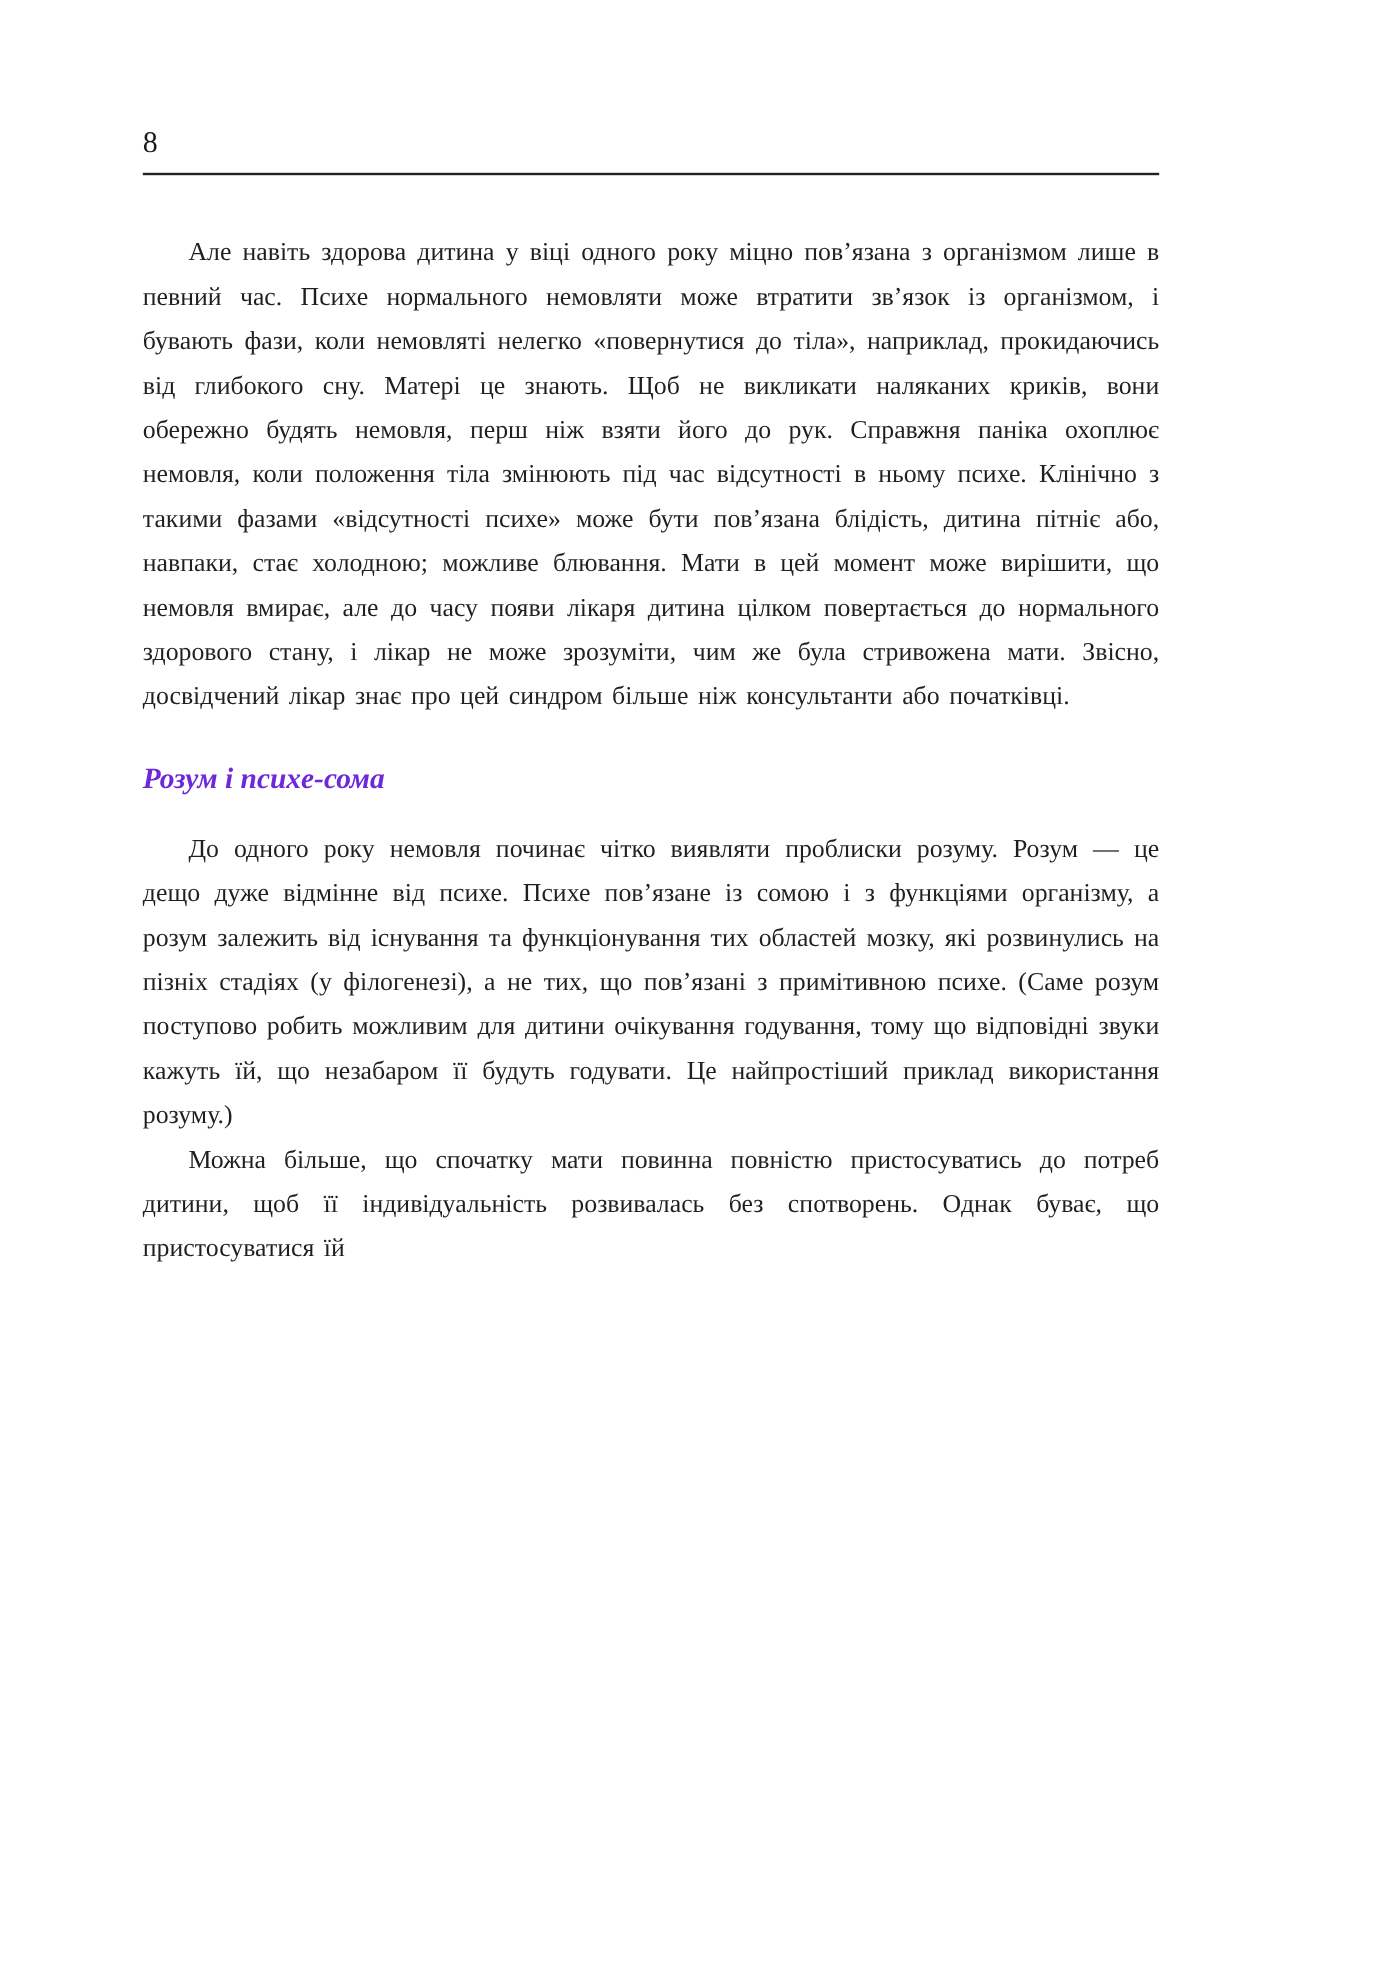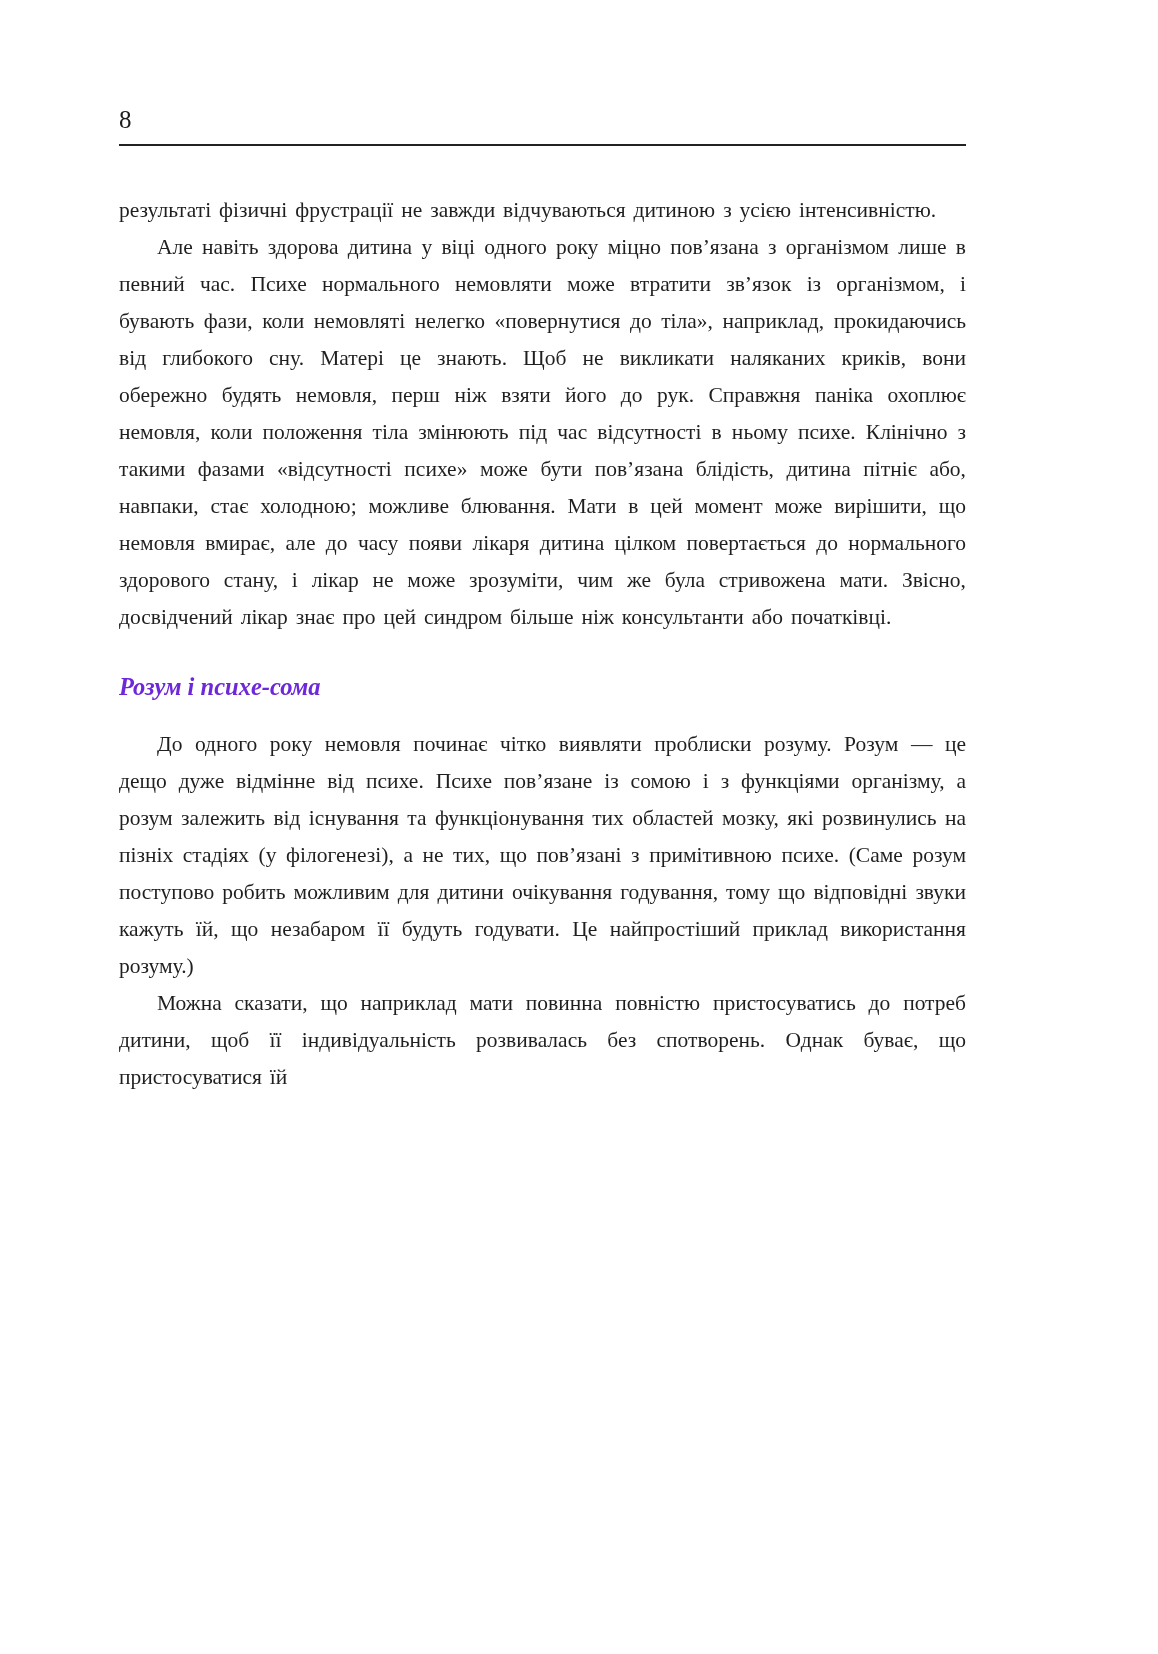--- a/index.html
+++ b/index.html
@@ -69,19 +69,18 @@
 </head>
 <body>
 
 <div class="page">
   <div class="page-header">
     <span class="page-number">8</span>
     <hr class="rule">
   </div>
 
   <div class="body-text">
-    <p class="para no-indent">результаті фізичні фрустрації не завжди відчуваються дитиною з усією інтенсивністю.</p>
     <p class="para">Але навіть здорова дитина у віці одного року міцно пов’язана з організмом лише в певний час. Психе нормального немовляти може втратити зв’язок із організмом, і бувають фази, коли немовляті нелегко «повернутися до тіла», наприклад, прокидаючись від глибокого сну. Матері це знають. Щоб не викликати наляканих криків, вони обережно будять немовля, перш ніж взяти його до рук. Справжня паніка охоплює немовля, коли положення тіла змінюють під час відсутності в ньому психе. Клінічно з такими фазами «відсутності психе» може бути пов’язана блідість, дитина пітніє або, навпаки, стає холодною; можливе блювання. Мати в цей момент може вирішити, що немовля вмирає, але до часу появи лікаря дитина цілком повертається до нормального здорового стану, і лікар не може зрозуміти, чим же була стривожена мати. Звісно, досвідчений лікар знає про цей синдром більше ніж консультанти або початківці.</p>
     <h2 class="section-heading">Розум і психе-сома</h2>
     <p class="para">До одного року немовля починає чітко виявляти проблиски розуму. Розум — це дещо дуже відмінне від психе. Психе пов’язане із сомою і з функціями організму, а розум залежить від існування та функціонування тих областей мозку, які розвинулись на пізніх стадіях (у філогенезі), а не тих, що пов’язані з примітивною психе. (Саме розум поступово робить можливим для дитини очікування годування, тому що відповідні звуки кажуть їй, що незабаром її будуть годувати. Це найпростіший приклад використання розуму.)</p>
-    <p class="para">Можна сказати, що наприклад мати повинна повністю пристосуватись до потреб дитини, щоб її індивідуальність розвивалась без спотворень. Однак буває, що пристосуватися їй</p>
+    <p class="para">Можна більше, що спочатку мати повинна повністю пристосуватись до потреб дитини, щоб її індивідуальність розвивалась без спотворень. Однак буває, що пристосуватися їй</p>
   </div>
 </div>
 
 </body></html>

